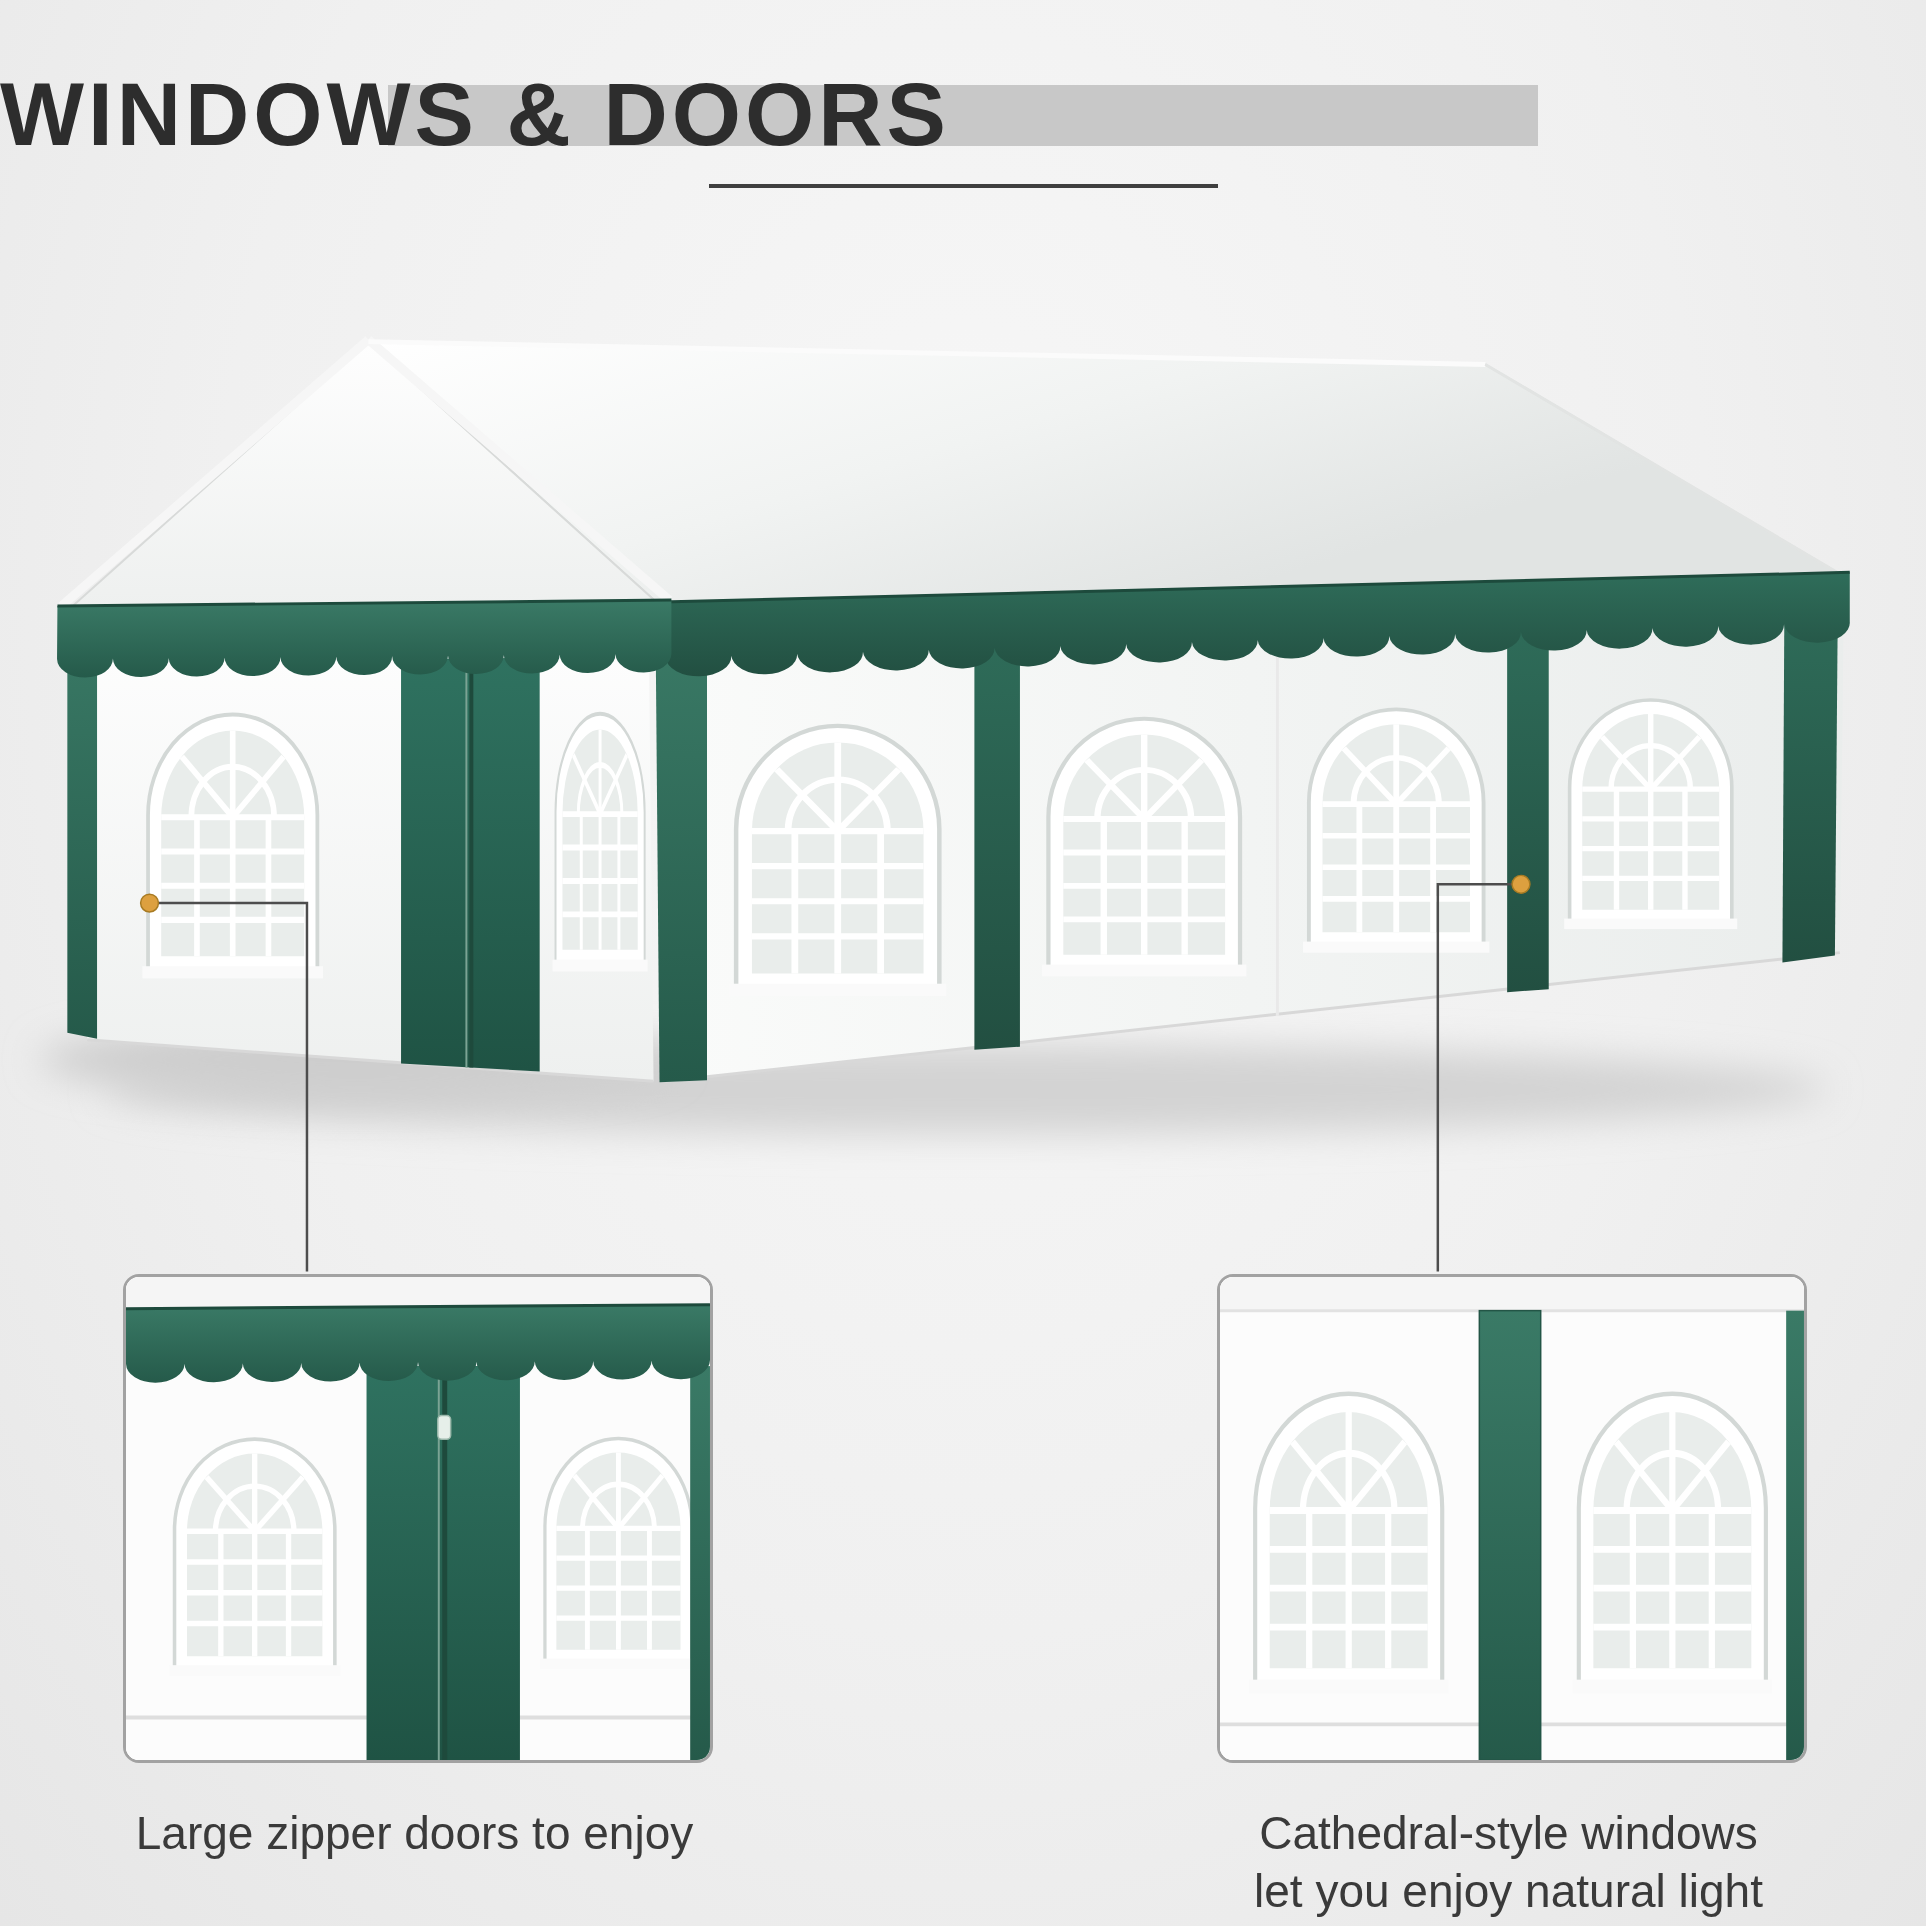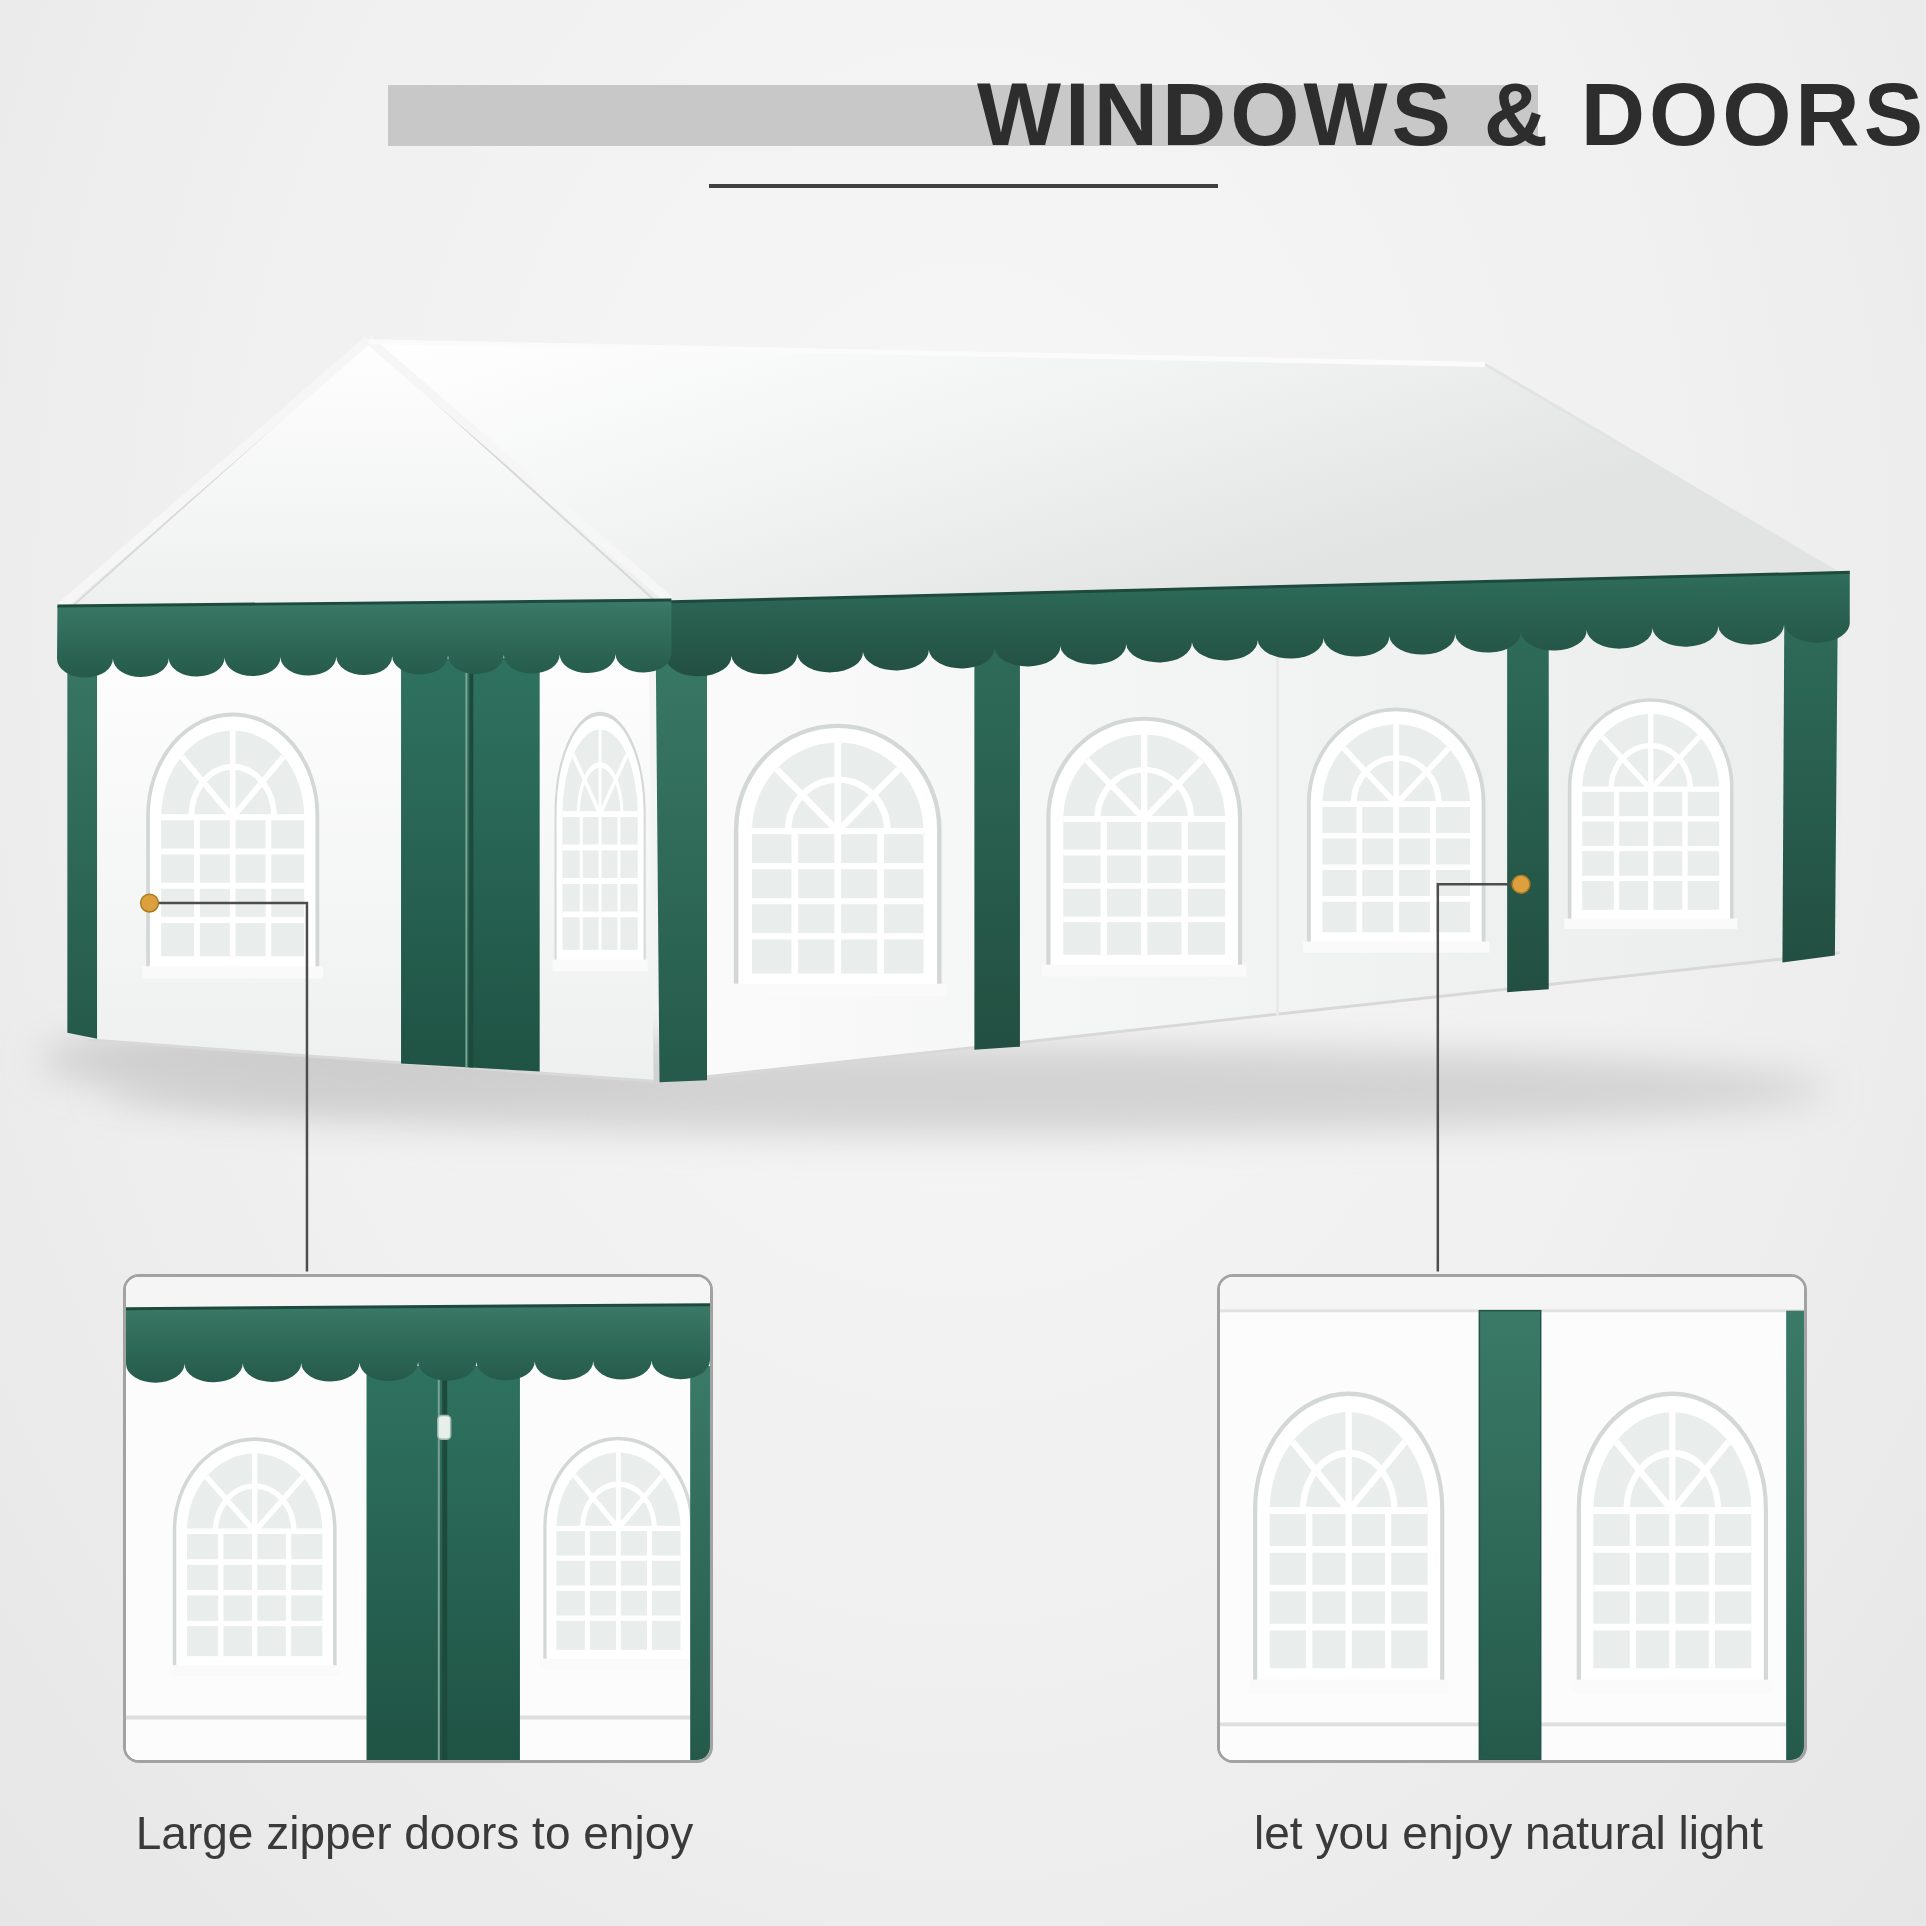--- a/index.html
+++ b/index.html
@@ -4,21 +4,21 @@
 <style>
   html,body{margin:0;padding:0;background:#e9e9e9;}
   .page{
     position:relative;width:1927px;height:1927px;overflow:hidden;
     background:radial-gradient(ellipse at 50% 32%, #f7f7f7 0%, #f0f0f0 55%, #e6e6e6 100%);
     font-family:"Liberation Sans",sans-serif;
   }
   
   .title-bar{position:absolute;left:388px;top:85px;width:1150px;height:61px;background:var(--title-bar,#c8c8c8);}
   .title-text{
-    position:absolute;left:0;top:69px;width:100%;text-align:right;
+    position:absolute;left:0;top:69px;width:100%;text-align:left;
     font-size:89px;font-weight:bold;letter-spacing:4px;line-height:91px;
     color:var(--title-text,#2d2d2d);white-space:nowrap;
   }
   .title-underline{position:absolute;left:709px;top:184px;width:509px;height:4px;background:#3f3f3f;}
   
   .tent-svg{position:absolute;left:0;top:0;width:1927px;height:1927px;}
   .dot{fill:var(--accent-dot,#dda03f);stroke:#a87b23;stroke-width:1.5;}
   .callout-line{fill:none;stroke:#4d4d4d;stroke-width:2.5;}
   
   .card{
@@ -211,17 +211,18 @@
       <use href="#cathwin" x="352" y="88" width="210" height="335"></use>
       <rect x="262" y="34" width="62" height="454" fill="url(#greenGradV)" stroke="#235546" stroke-width="1.5"></rect>
       <rect x="572" y="34" width="18" height="454" fill="url(#greenGradV)"></rect>
     </svg>
   </div>
 
   <div class="caption caption-left">
     <div>Large zipper doors to enjoy</div>
   </div>
   <div class="caption caption-right">
+    <div>Cathedral-style windows</div>
     <div>let you enjoy natural light</div>
   </div>
 
 </div>
 
 
 </body></html>

